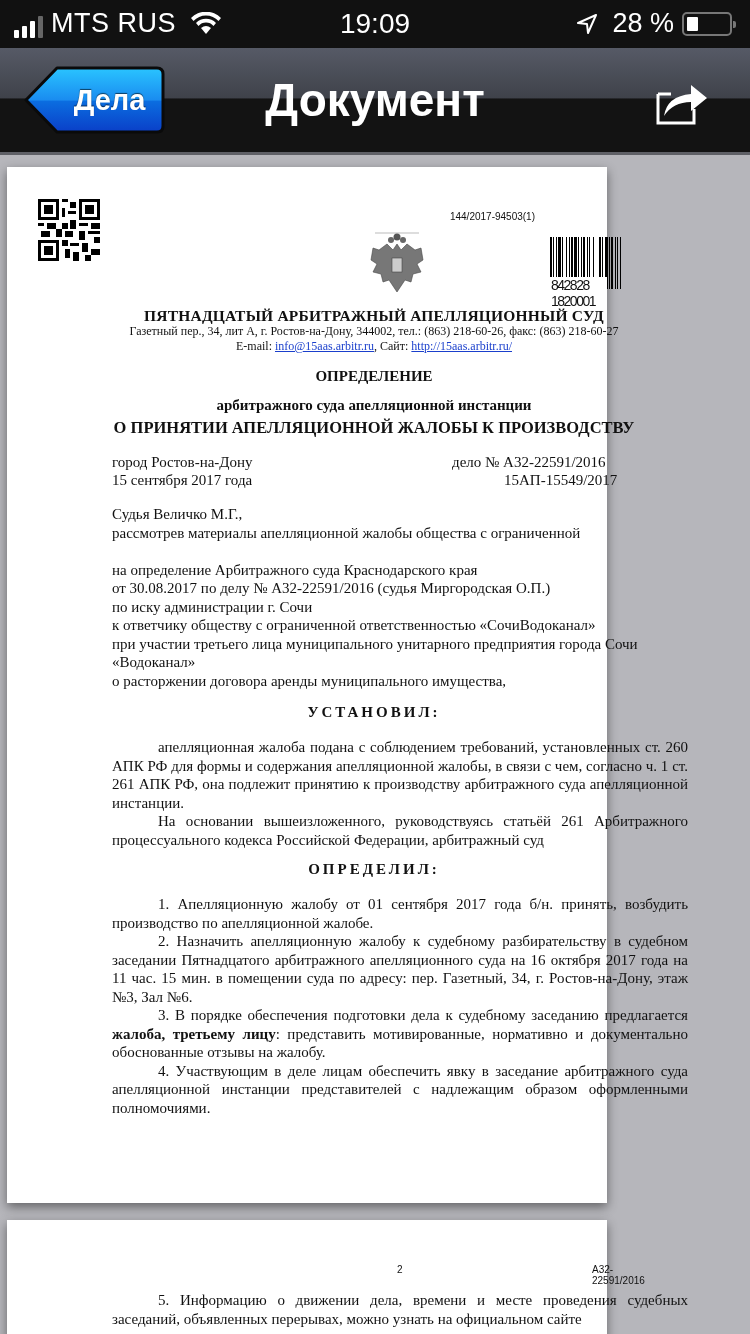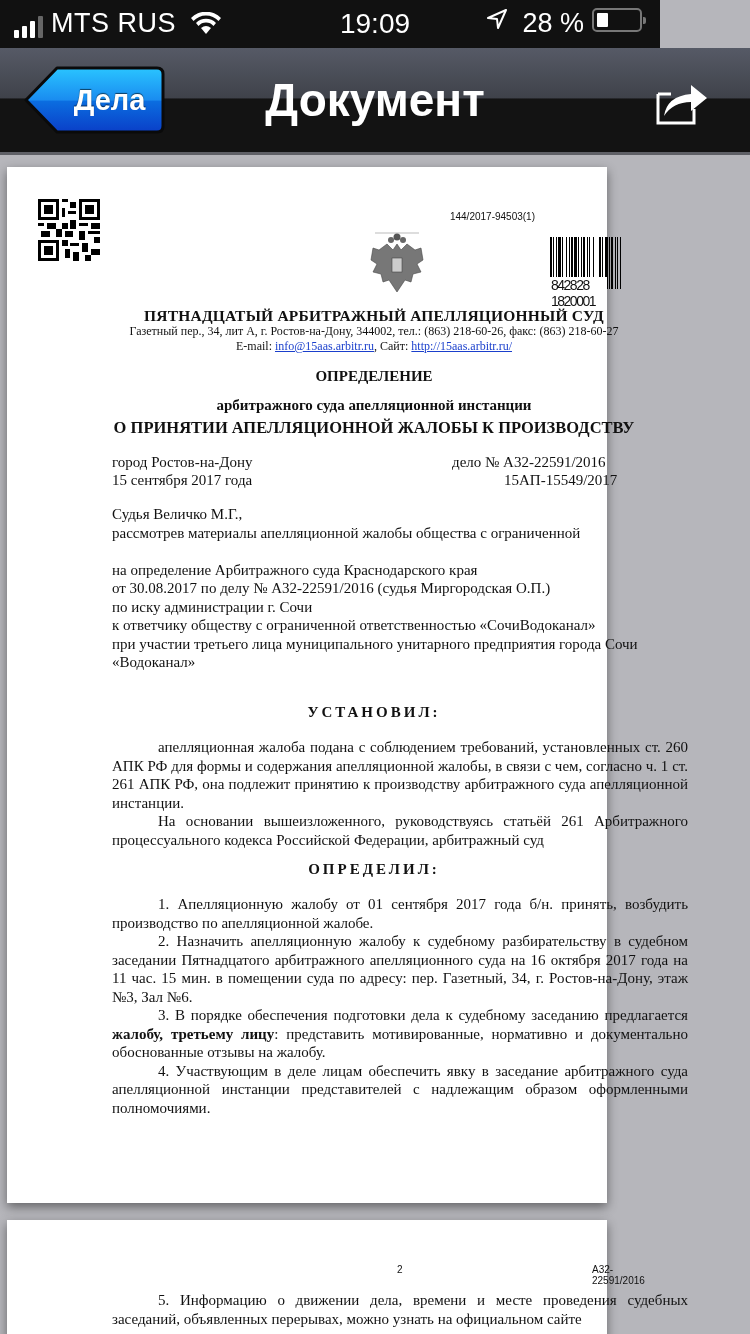--- a/index.html
+++ b/index.html
@@ -3,32 +3,32 @@
 <meta charset="utf-8">
 <style>
   html, body { margin: 0; padding: 0; }
   body {
     width: 750px; height: 1334px; overflow: hidden; position: relative;
     background: #b6b6bb;
     font-family: "Liberation Sans", sans-serif;
   }
   
   .status-bar {
-    position: absolute; left: 0; top: 0; width: 660px; height: 48px;
+    position: absolute; left: 0; top: 0; width: 750px; height: 48px;
     background: #111111; color: #fff;
     font-family: "Liberation Sans", sans-serif; font-size: 27px;
   }
   .status-left { position: absolute; left: 14px; top: 8px; display: flex; align-items: center; }
   .signal { display: flex; align-items: flex-end; height: 22px; gap: 3px; margin-right: 8px; margin-top: 6px; }
   .signal span { display: block; width: 5px; background: #fff; border-radius: 1px; }
   .signal span.dim { background: #666; }
   .carrier { letter-spacing: 0.5px; }
   .wifi { margin-left: 14px; width: 32px; height: 24px; }
   .status-time { position: absolute; left: 0; width: 750px; text-align: center; top: 8px; font-size: 28px; pointer-events: none; }
-  .status-right { position: absolute; right: 18px; top: 8px; display: flex; align-items: flex-start; }
+  .status-right { position: absolute; right: 18px; top: 8px; display: flex; align-items: center; }
   .loc-icon { width: 22px; height: 22px; margin-right: 14px; }
   .battery { width: 50px; height: 24px; border: 2px solid #777; border-radius: 5px; margin-left: 8px; position: relative; box-sizing: border-box; }
   .battery .fill { position: absolute; left: 3px; top: 3px; bottom: 3px; background: #fff; border-radius: 1px; }
   .battery::after { content: ""; position: absolute; right: -6px; top: 7px; width: 3px; height: 7px; background: #777; border-radius: 0 2px 2px 0; }
 
   
   .nav-bar {
     position: absolute; left: 0; top: 48px; width: 750px; height: 104px;
     background: linear-gradient(to bottom, #565a66 0%, #3f424a 48%, #131313 49%, #131313 100%);
     border-bottom: 3px solid #5f6066;
@@ -229,32 +229,33 @@
   <div class="abs right-col" style="top:305px; left:497px">15АП-15549/2017</div>
 
   <div class="abs line" style="top:339px">Судья Величко М.Г.,</div>
   <div class="abs line" style="top:357.5px">рассмотрев материалы апелляционной жалобы общества с ограниченной</div>
   <div class="abs line" style="top:394.5px">на определение Арбитражного суда Краснодарского края</div>
   <div class="abs line" style="top:413px">от  30.08.2017 по делу № А32-22591/2016 (судья Миргородская О.П.)</div>
   <div class="abs line" style="top:431.5px">по иску администрации г. Сочи</div>
   <div class="abs line" style="top:450px">к ответчику обществу с ограниченной ответственностью «СочиВодоканал»</div>
   <div class="abs line" style="top:468.5px">при участии третьего лица муниципального унитарного предприятия города Сочи</div>
   <div class="abs line" style="top:487px">«Водоканал»</div>
+  <div class="abs line" style="top:505.5px">о расторжении договора аренды муниципального имущества,</div>
 
   <div class="abs section-h" style="top:537px">УСТАНОВИЛ:</div>
   <div class="abs justify" style="top:571px">
     <p class="para indent">апелляционная жалоба подана с соблюдением требований, установленных ст. 260 АПК РФ для формы и содержания апелляционной жалобы, в связи с чем, согласно ч. 1 ст. 261 АПК РФ, она подлежит принятию к производству арбитражного суда апелляционной инстанции.</p>
     <p class="para indent">На основании вышеизложенного, руководствуясь статьёй 261 Арбитражного процессуального кодекса Российской Федерации, арбитражный суд</p>
   </div>
 
   <div class="abs section-h" style="top:694px">ОПРЕДЕЛИЛ:</div>
   <div class="abs justify" style="top:728px">
     <p class="para indent">1.   Апелляционную жалобу от 01 сентября 2017 года б/н.  принять, возбудить производство по апелляционной жалобе.</p>
     <p class="para indent">2.   Назначить апелляционную жалобу к судебному разбирательству в судебном заседании Пятнадцатого арбитражного апелляционного суда на 16 октября 2017 года на 11 час. 15 мин. в помещении суда по адресу: пер. Газетный, 34, г. Ростов-на-Дону, этаж №3,  Зал №6.</p>
-    <p class="para indent"><span>3.   В порядке обеспечения  подготовки дела к судебному заседанию предлагается </span><b>жалобу, третьему лицу</b><span>: представить мотивированные, нормативно и документально обоснованные отзывы на жалобу.</span></p>
+    <p class="para indent"><span>3.   В порядке обеспечения  подготовки дела к судебному заседанию предлагается </span><b>жалоба, третьему лицу</b><span>: представить мотивированные, нормативно и документально обоснованные отзывы на жалобу.</span></p>
     <p class="para indent">4.   Участвующим в деле лицам обеспечить явку в заседание арбитражного суда апелляционной инстанции представителей с надлежащим образом оформленными полномочиями.</p>
   </div>
 </div>
 
 <div class="page page2">
   <div class="abs p2-num">2</div>
   <div class="abs p2-case">А32-22591/2016</div>
   <div class="abs justify" style="top:71px">
     <p class="para indent">5.   Информацию о движении дела, времени и месте проведения судебных заседаний, объявленных перерывах, можно узнать на официальном сайте</p>
   </div>

